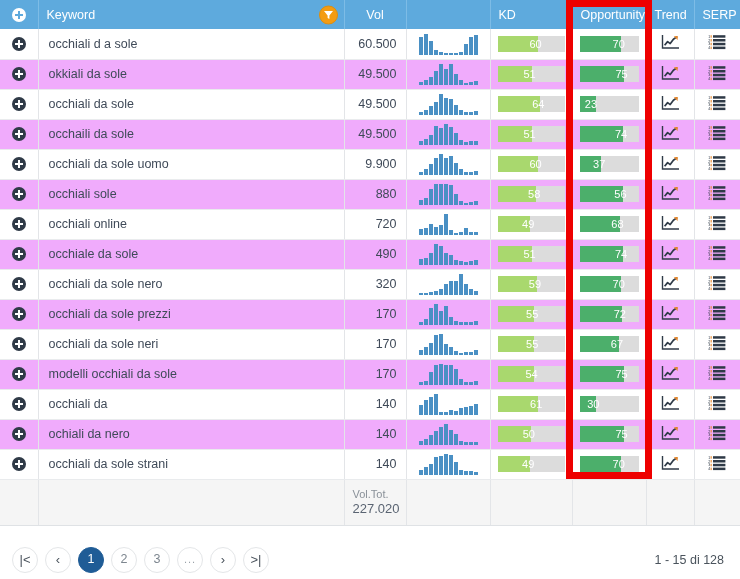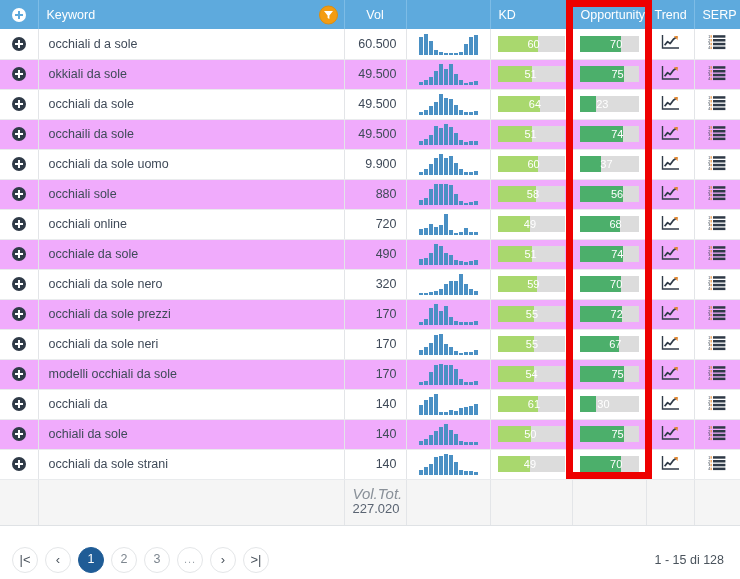--- a/index.html
+++ b/index.html
@@ -139,41 +139,41 @@
   }
   .bar .fill {
     position: absolute;
     left: 0; top: 0; bottom: 0;
     min-width: 16px;
   }
   .bar.kd  .fill { background: #a9d86e; }
   .bar.opp .fill { background: #4caf6b; }
   .bar .val {
     position: absolute;
-    top: 0; left: 16px;
+    top: 0; left: 4px;
     height: 16px; line-height: 16px;
     color: #ffffff;
     font-size: 11px;
-    text-align: center;
+    text-align: right;
     white-space: nowrap;
   }
 
   
   .ic { display: inline-block; vertical-align: middle; }
 
   
   tr.total-row { height: 46px; background: #f5f5f5; }
   tr.total-row td {
     height: 46px;
     border-bottom: 1px solid #dfe2e5;
     border-right: 1px solid #e3e5e8;
     vertical-align: middle;
   }
   tr.total-row td.td-serp { border-right: none; }
-  .voltot-label { color: #8a9199; font-size: 15px; line-height: 14px; font-style: italic; }
+  .voltot-label { color: #8a9199; font-size: 11px; line-height: 14px; }
   .voltot-val   { color: #5a6472; font-size: 13px; line-height: 16px; }
 
   
   .pager {
     position: absolute;
     left: 0; right: 0; bottom: 0;
     height: 39px;
     background: #ffffff;
     display: flex;
     align-items: center;
@@ -935,21 +935,21 @@
                 <rect x="5.0" y="8.8" width="12.4" height="2.5" fill="#2f3a47"></rect>
                 <text x="0.2" y="11.4" font-size="3.6" fill="#2f3a47" font-family="Liberation Sans, sans-serif">3</text>
                 <rect x="2.6" y="8.8" width="1.1" height="2.5" fill="#e8872a"></rect>
                 <rect x="5.0" y="12.6" width="12.4" height="2.5" fill="#2f3a47"></rect>
                 <text x="0.2" y="15.2" font-size="3.6" fill="#2f3a47" font-family="Liberation Sans, sans-serif">4</text>
                 <rect x="2.6" y="12.6" width="1.1" height="2.5" fill="#e8872a"></rect>
               </svg></span></td>
         </tr>
         <tr class="even">
           <td class="td-add"><span class="plus-cell"></span></td>
-          <td class="td-kw"><span>ochiali da sole</span></td>
+          <td class="td-kw"><span>ochiali da nero</span></td>
           <td class="td-vol"><span>140</span></td>
           <td class="td-spark">
             <div class="spark">
               <i style="height:4px;background:#4a90c4"></i>
               <i style="height:6px;background:#4a90c4"></i>
               <i style="height:10px;background:#4a90c4"></i>
               <i style="height:14px;background:#4a90c4"></i>
               <i style="height:18px;background:#4a90c4"></i>
               <i style="height:21px;background:#4a90c4"></i>
               <i style="height:15px;background:#4a90c4"></i>

